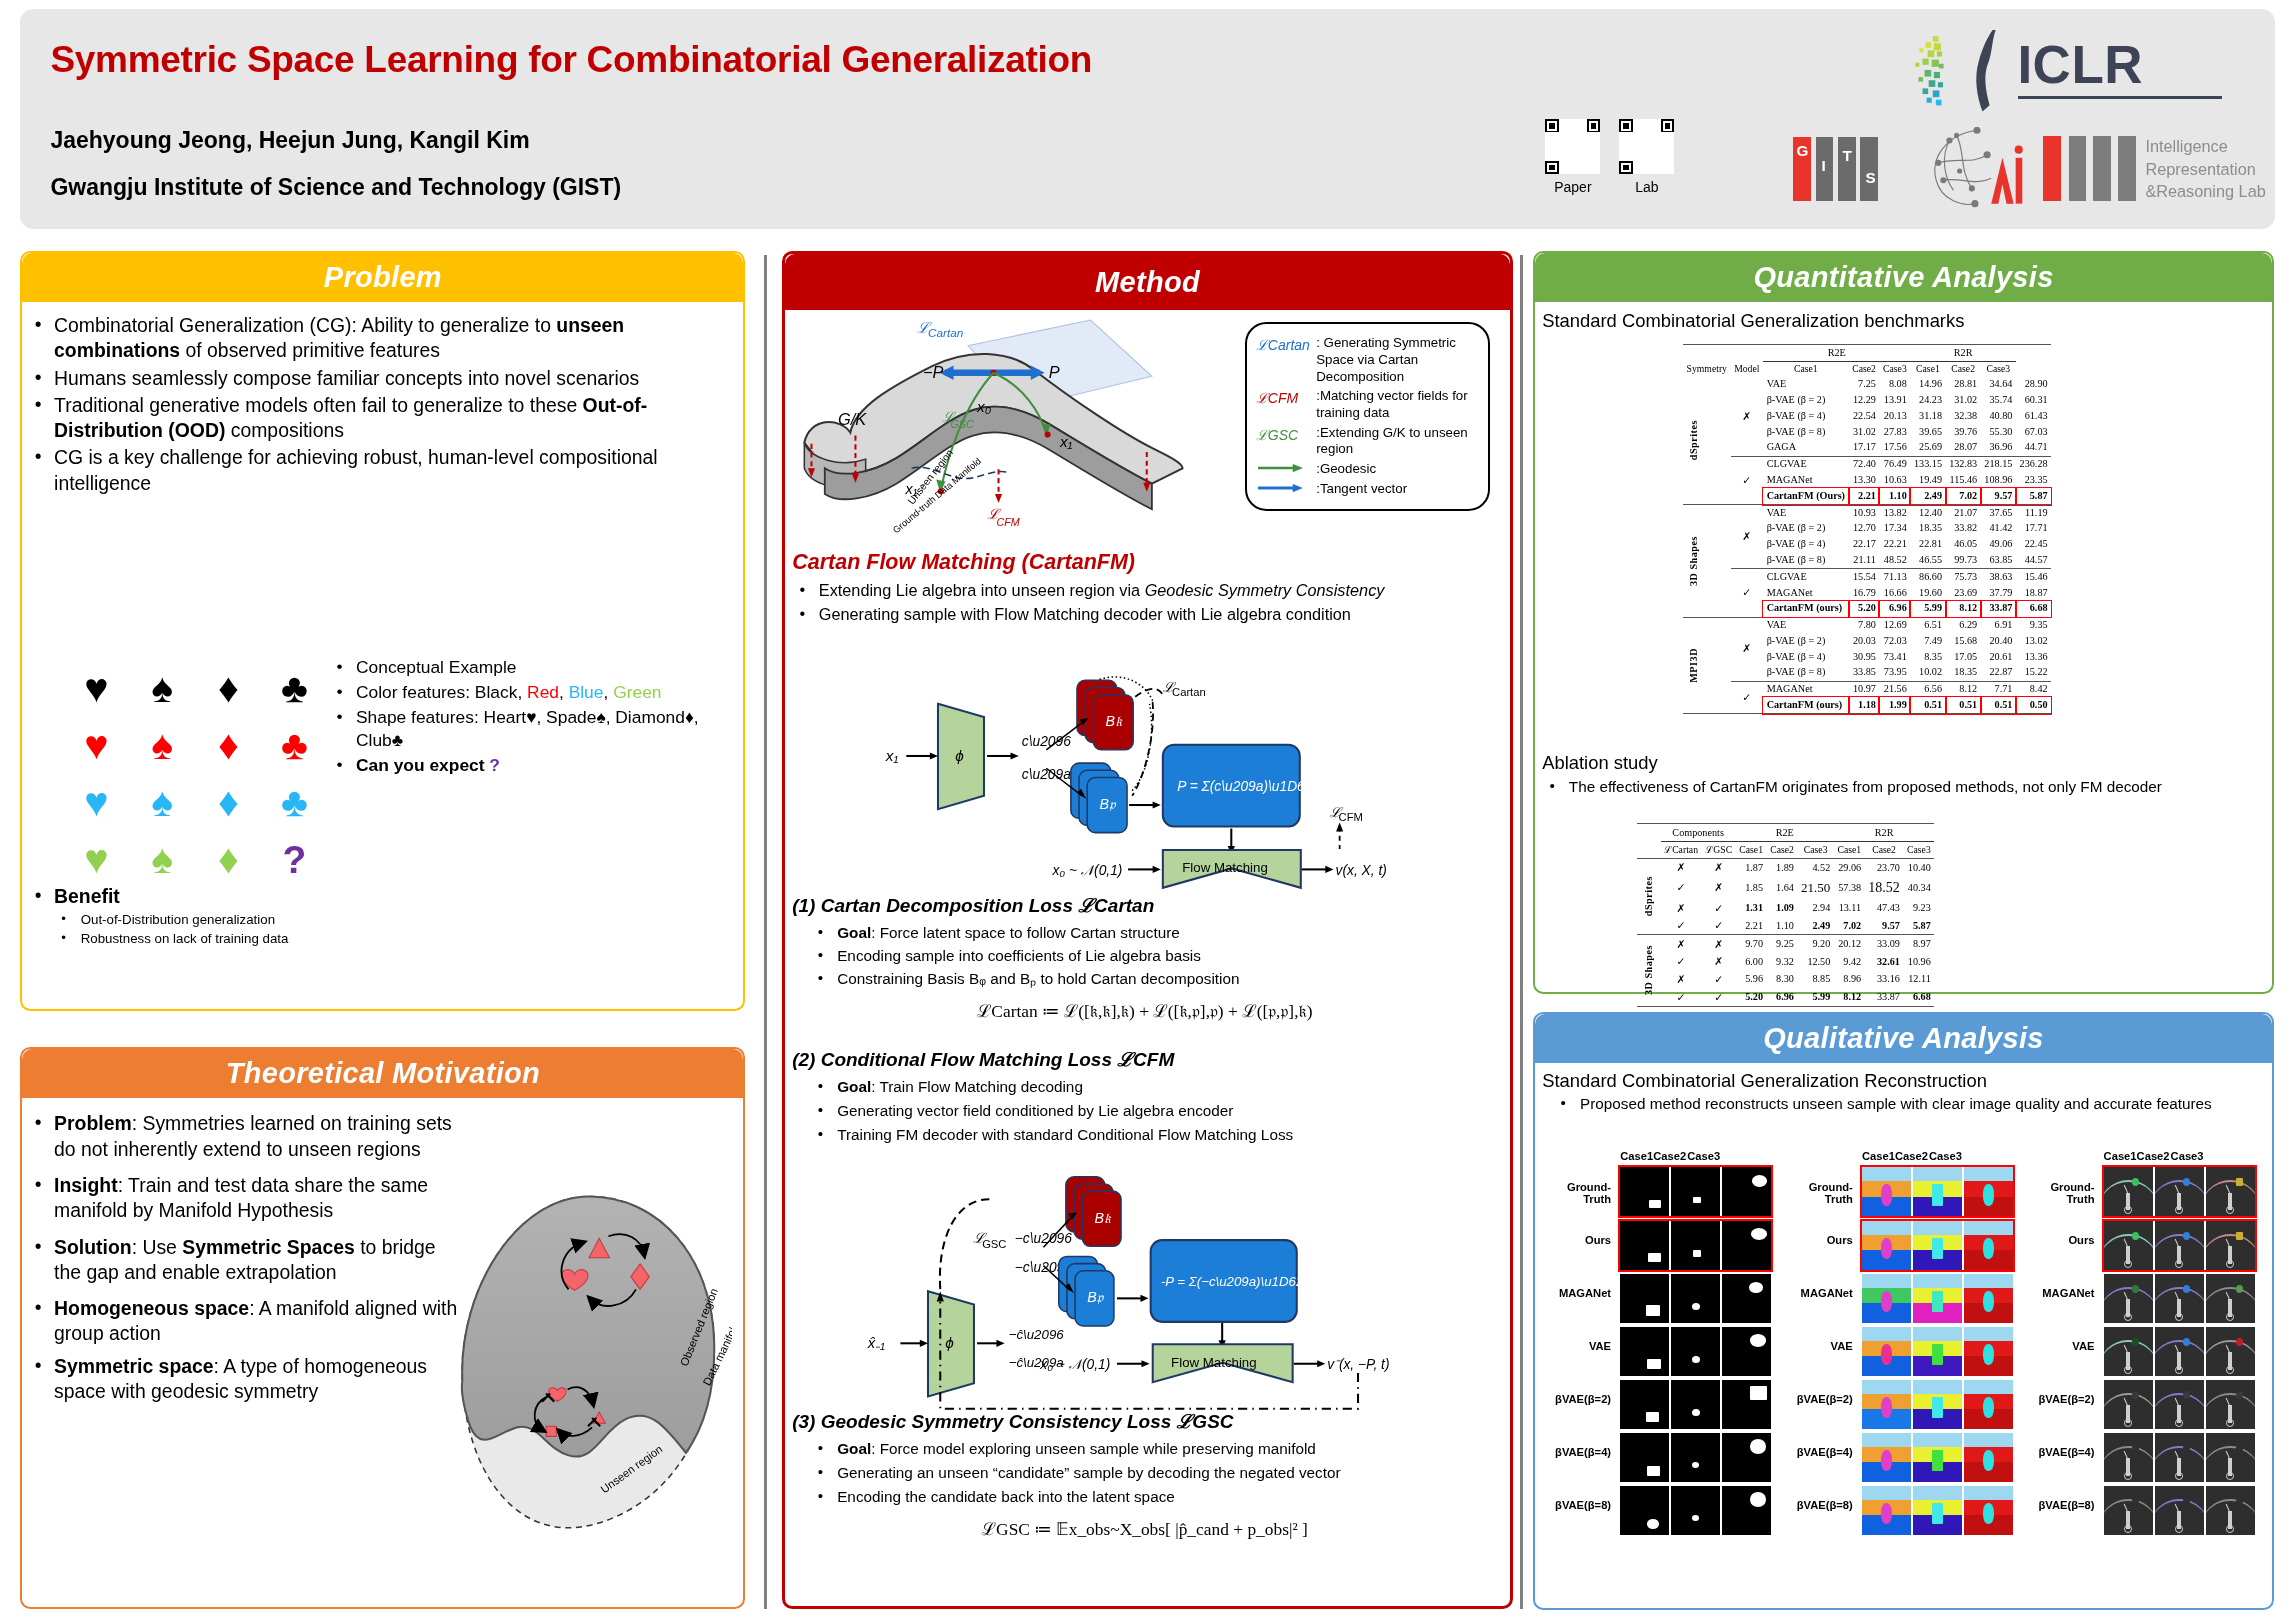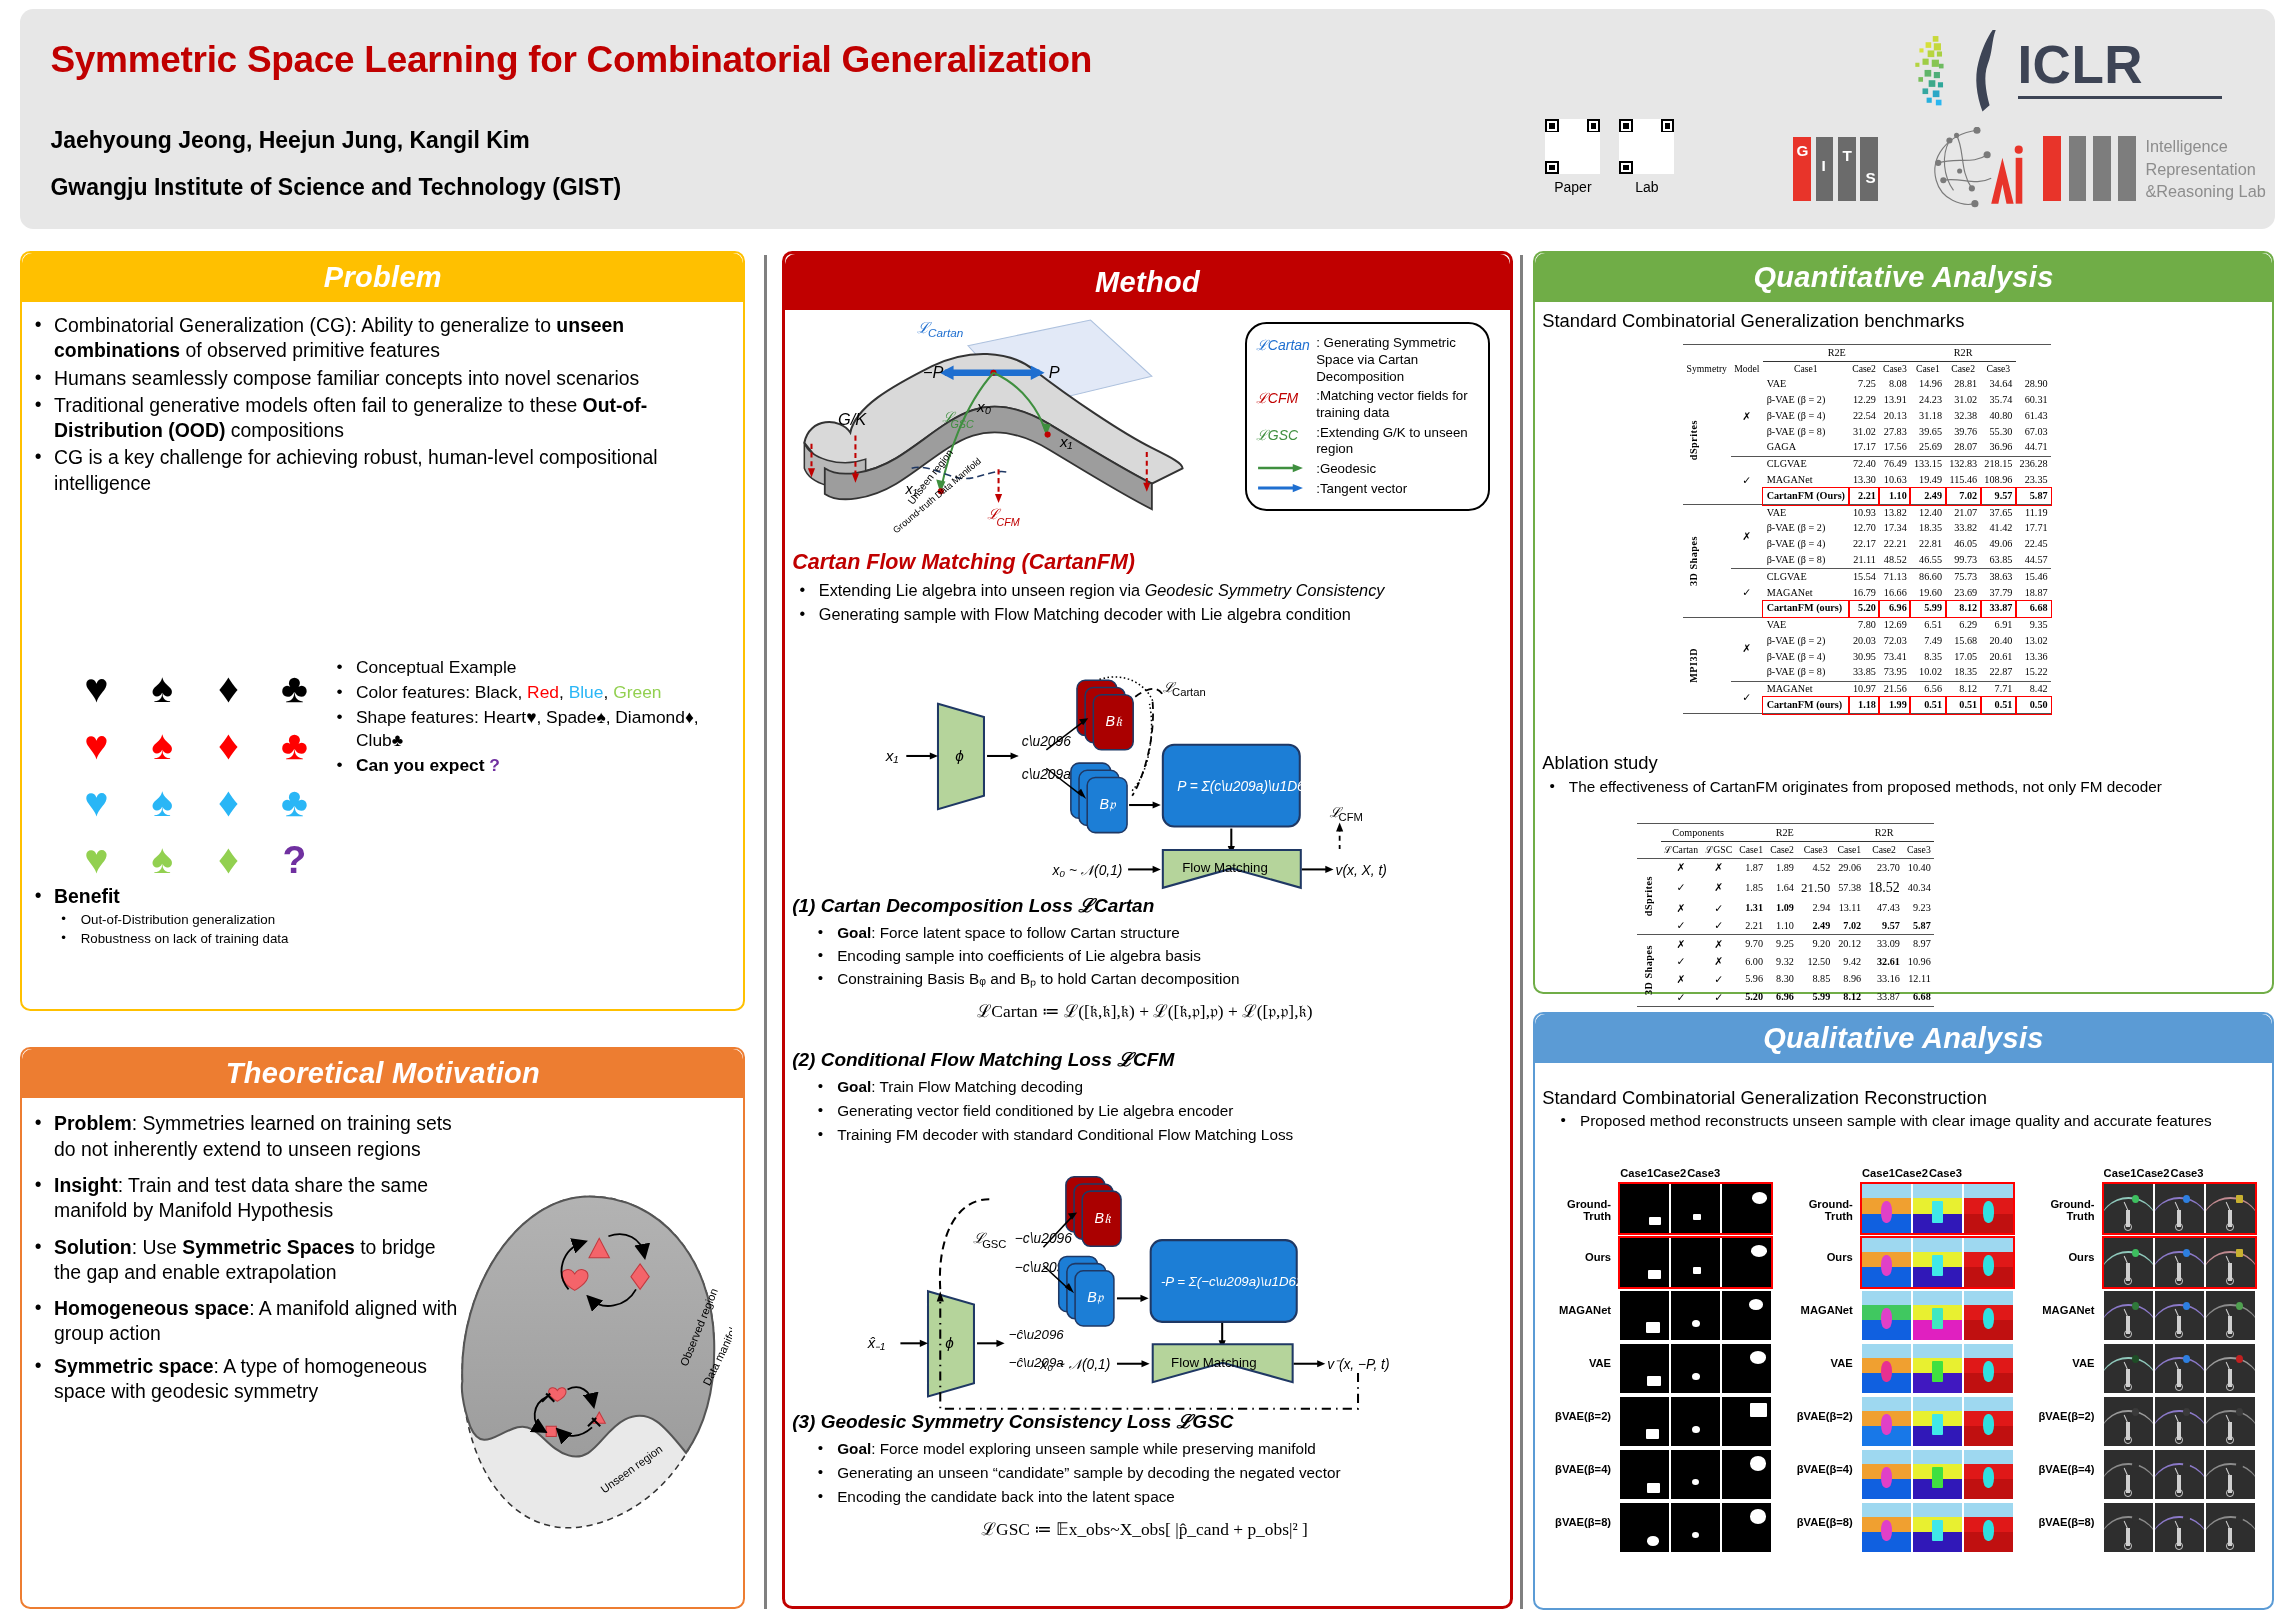--- a/index.html
+++ b/index.html
@@ -1079,21 +1079,21 @@
               </tr>
             </tbody>
           </table>
         </div>
     </div>
   </div>
 
   <div class="panel p-qual">
     <div class="panel-hd hd-blue" style="height:49px;">Qualitative Analysis</div>
     <div class="panel-body" style="height:544px;">
-      <div style="font-size:18.4px;padding:7.2px 0 2px 7.2px;margin-top:17px;">Standard Combinatorial Generalization Reconstruction</div>
+      <div style="font-size:18.4px;padding:7.2px 0 2px 7.2px;">Standard Combinatorial Generalization Reconstruction</div>
       <ul class="bl" style="padding-left:18.4px;font-size:15.3px;line-height:1.32;width:695px;">
         <li><span>Proposed method reconstructs unseen sample with clear image quality and accurate features</span></li>
       </ul>
       <div id="qual-grids" style="position:absolute;left:8.2px;top:87px;width:720px;height:439px;display:flex;gap:5.1px;">
           <div style="position: relative; flex: 1 1 0%;">
             <div class="qg-colhd" style="position: absolute; left: 77px; top: 0px; width: 32px;">Case1</div>
             <div class="qg-colhd" style="position: absolute; left: 110px; top: 0px; width: 32px;">Case2</div>
             <div class="qg-colhd" style="position: absolute; left: 144px; top: 0px; width: 32px;">Case3</div>
             <div class="qg-rowlbl" style="position: absolute; left: 0px; top: 31px; width: 73px;">Ground-<br>Truth</div>
             <div class="redbox" style="position: absolute; left: 77px; top: 17.4px; display: flex; gap: 2px;">

